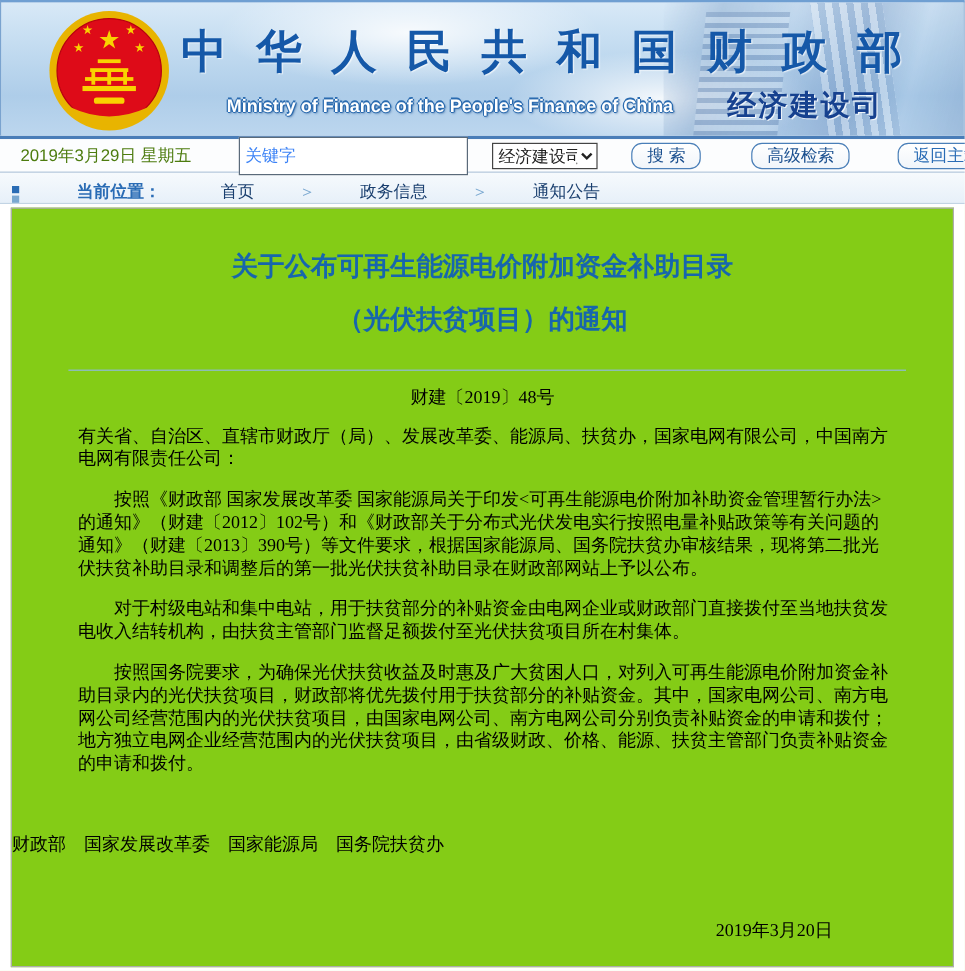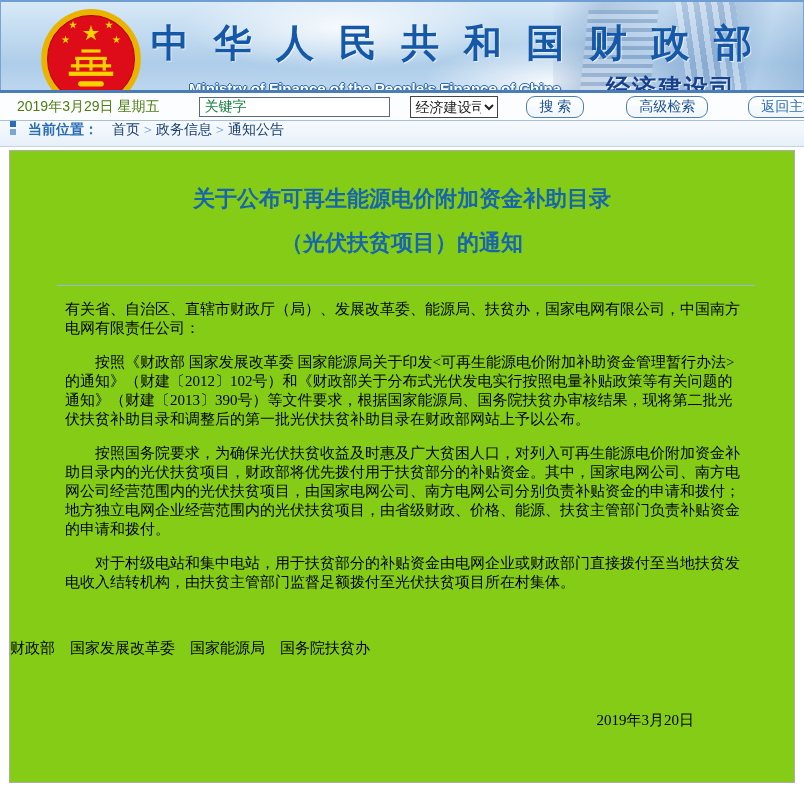--- a/index.html
+++ b/index.html
@@ -1,20 +1,20 @@
 <!DOCTYPE html>
 <html><head>
 <meta charset="utf-8">
 <style>
   * { margin:0; padding:0; box-sizing:border-box; }
   html,body { width:804px; height:809px; background:#fff; overflow:hidden;
               font-family:"Liberation Sans", sans-serif; }
 
   
-  .banner { position:relative; height:90px; overflow:hidden;
+  .banner { position:relative; height:113px; overflow:hidden;
     background:linear-gradient(180deg,#d8e9f7 0%, #c2dbf0 35%, #aecde9 70%, #bcd6ee 100%);
     border-top:2px solid #6f9fd2; border-left:1px solid #7aa3cf; border-right:1px solid #7aa3cf; }
   .banner .cloud1, .banner .cloud2 { position:absolute; border-radius:50%;
     background:radial-gradient(ellipse at center, rgba(255,255,255,.85) 0%, rgba(255,255,255,0) 70%); }
   .cloud1 { width:320px; height:90px; left:180px; top:-20px; }
   .cloud2 { width:260px; height:80px; left:420px; top:40px; }
   .buildings { position:absolute; right:0; top:0; width:250px; height:113px; opacity:.55;
     background:
       linear-gradient(105deg, rgba(90,130,180,0) 0%, rgba(90,130,180,.55) 18%, rgba(120,160,205,.35) 40%, rgba(70,110,170,.6) 62%, rgba(150,185,220,.4) 80%, rgba(90,130,180,.55) 100%);
   }
@@ -29,33 +29,33 @@
     text-shadow:-1px 0 #2a6bb0, 0 1px #2a6bb0, 1px 0 #2a6bb0, 0 -1px #2a6bb0, 1px 1px 2px #1a4f8f; white-space:nowrap; }
   .banner-dept { position:absolute; right:67px; top:70px; font-size:24px; font-weight:bold; color:#16418f;
     text-shadow:1px 1px 0 rgba(255,255,255,.8); letter-spacing:2px; }
   .banner-bottom-line { height:3px; background:#4a7db8; }
 
   
   .toolbar { height:28px; background:#fcfdfe; border-bottom:1px solid #a9bfd6;
     display:flex; align-items:center; padding-left:17px; }
   .tb-date { font-size:14px; color:#4d7c0f; white-space:nowrap; }
   .tb-search-icon { margin-left:28px; width:18px; height:18px; display:inline-block; }
-  .tb-input { margin-left:12px; width:238px; height:20px; border:1px solid #5a6a7a; background:#fff;
-    font-size:14px; color:#15803d; padding:0 4px; font-family:"Liberation Sans",sans-serif; }
+  .tb-input { margin-left:12px; width:238px; height:32px; border:1px solid #5a6a7a; background:#fff;
+    font-size:14px; color:#3b82f6; padding:0 4px; font-family:"Liberation Sans",sans-serif; }
   .tb-select { margin-left:20px; width:88px; height:22px; border:1px solid #444; background:#fff;
     font-size:14px; color:#222; font-family:"Liberation Sans",sans-serif; }
   .tb-btn { margin-left:28px; height:22px; padding:0 12px; background:linear-gradient(180deg,#ffffff,#f0f5fa);
     border:1px solid #4a7fb8; border-radius:9px; font-size:14px; color:#1a4f8f; cursor:pointer;
     font-family:"Liberation Sans",sans-serif; white-space:nowrap; }
   .tb-btn.return { color:#2a6cb5; margin-left:40px; }
   .tb-btn.adv { margin-left:42px; }
 
   
   .breadcrumb { height:26px; background:linear-gradient(180deg,#f6fafd,#e7f0f9);
-    border-bottom:1px solid #c2d4e4; display:flex; align-items:flex-start; padding-left:10px; font-size:14px; }
+    border-bottom:1px solid #c2d4e4; display:flex; align-items:flex-end; padding-left:10px; font-size:14px;gap:36px; }
   .bc-bullet { width:6px; height:14px; margin-right:12px; display:inline-block; }
   .bc-bullet .sq1 { width:6px; height:6px; background:#2a6cb5; }
   .bc-bullet .sq2 { width:6px; height:6px; background:#7aa8d0; margin-top:2px; }
   .bc-label { color:#2a6cb5; font-weight:bold; margin-right:14px; }
   .bc-link { color:#1a3f6f; text-decoration:none; cursor:pointer; }
   .bc-sep { color:#7aa8d0; margin:0 1px; }
 
   
   .content-box { margin:3px 9px 0 9px; height:633px; border:1px solid #adadad; background:#84cc16;
     font-family:"Liberation Serif","DejaVu Serif",serif; color:#000; overflow:hidden; }
@@ -132,21 +132,22 @@
   <span class="bc-sep">＞</span>
   <a class="bc-link">通知公告</a>
 </div>
 
 <div class="content-box">
   <div class="doc-title">
     <div>关于公布可再生能源电价附加资金补助目录</div>
     <div>（光伏扶贫项目）的通知</div>
   </div>
   <hr class="doc-hr">
+  <div class="doc-number">财建〔2019〕48号</div>
   <div class="doc-body">
     <p class="addressee">有关省、自治区、直辖市财政厅（局）、发展改革委、能源局、扶贫办，国家电网有限公司，中国南方电网有限责任公司：</p>
     <p class="indented">按照《财政部 国家发展改革委 国家能源局关于印发&lt;可再生能源电价附加补助资金管理暂行办法&gt;的通知》（财建〔2012〕102号）和《财政部关于分布式光伏发电实行按照电量补贴政策等有关问题的通知》（财建〔2013〕390号）等文件要求，根据国家能源局、国务院扶贫办审核结果，现将第二批光伏扶贫补助目录和调整后的第一批光伏扶贫补助目录在财政部网站上予以公布。</p>
+    <p class="indented">对于村级电站和集中电站，用于扶贫部分的补贴资金由电网企业或财政部门直接拨付至当地扶贫发电收入结转机构，由扶贫主管部门监督足额拨付至光伏扶贫项目所在村集体。</p>
     <p class="indented">按照国务院要求，为确保光伏扶贫收益及时惠及广大贫困人口，对列入可再生能源电价附加资金补助目录内的光伏扶贫项目，财政部将优先拨付用于扶贫部分的补贴资金。其中，国家电网公司、南方电网公司经营范围内的光伏扶贫项目，由国家电网公司、南方电网公司分别负责补贴资金的申请和拨付；地方独立电网企业经营范围内的光伏扶贫项目，由省级财政、价格、能源、扶贫主管部门负责补贴资金的申请和拨付。</p>
-    <p class="indented">对于村级电站和集中电站，用于扶贫部分的补贴资金由电网企业或财政部门直接拨付至当地扶贫发电收入结转机构，由扶贫主管部门监督足额拨付至光伏扶贫项目所在村集体。</p>
   </div>
   <div class="signature">财政部　国家发展改革委　国家能源局　国务院扶贫办</div>
   <div class="doc-date">2019年3月20日</div>
 </div>
 
 </body></html>

